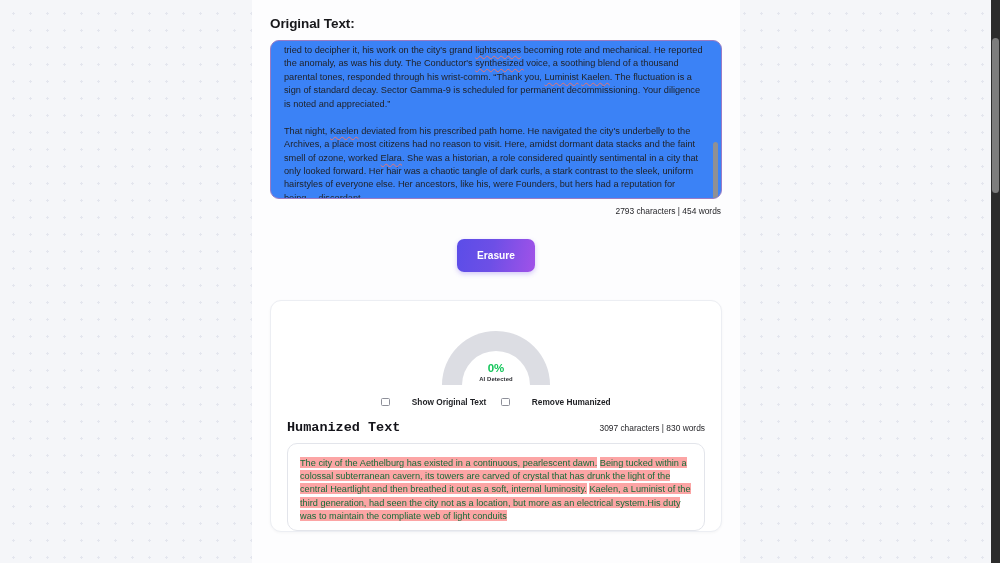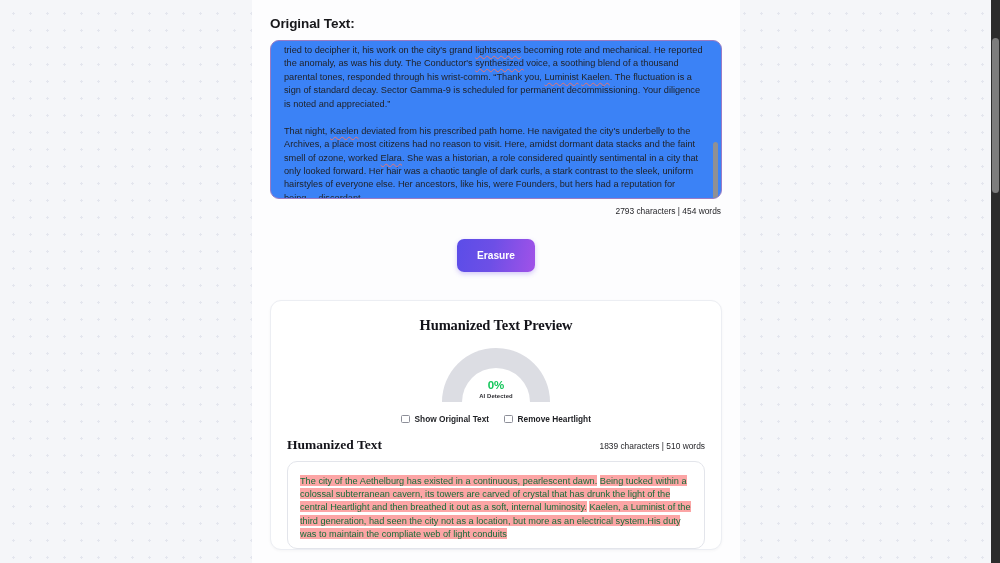--- a/index.html
+++ b/index.html
@@ -206,21 +206,21 @@
   
   #checkbox-row {
     display: flex;
     justify-content: center;
     gap: 15px;
     margin-top: 12px;
   }
   .cb-item {
     display: flex;
     align-items: center;
-    gap: 5px;
+    gap: 22px;
     cursor: pointer;
   }
   .cb-box {
     width: 8.5px;
     height: 8.5px;
     border: 1px solid #8d8f99;
     border-radius: 1.5px;
     background: #ffffff;
   }
   .cb-label {
@@ -231,21 +231,21 @@
 
   
   #humanized-header {
     display: flex;
     align-items: baseline;
     justify-content: space-between;
     padding: 0 16px;
     margin-top: 13px;
   }
   #humanized-title {
-    font-family: Liberation Serif, serif;
+    font-family: Liberation Mono, monospace;
     font-size: 13.5px;
     font-weight: bold;
     color: #14141a;
   }
   #char-count-humanized {
     font-size: 8.4px;
     color: #26262a;
   }
 
   #humanized-box {
@@ -293,47 +293,46 @@
 
     <div id="char-count-original">2793 characters | 454 words</div>
 
     <div id="humanize-row">
       <button id="humanize-button">Erasure</button>
     </div>
   </section>
 
   <section id="preview-card">
 
-    <div id="preview-title">Humanized Text Preview</div>
 
     <div id="gauge-wrap">
       <div id="gauge">
         <div class="arc"></div>
         <div class="arc-inner"></div>
         <div class="readout">
           <div id="gauge-percent">0%</div>
           <div id="gauge-caption">AI Detected</div>
         </div>
       </div>
     </div>
 
     <div id="checkbox-row">
       <label class="cb-item">
         <span class="cb-box"></span>
         <span class="cb-label">Show Original Text</span>
       </label>
       <label class="cb-item">
         <span class="cb-box"></span>
-        <span class="cb-label">Remove Heartlight</span>
+        <span class="cb-label">Remove Humanized</span>
       </label>
     </div>
 
     <div id="humanized-header">
       <div id="humanized-title">Humanized Text</div>
-      <div id="char-count-humanized">1839 characters | 510 words</div>
+      <div id="char-count-humanized">3097 characters | 830 words</div>
     </div>
 
     <div id="humanized-box">
       <div id="humanized-content"><span class="hl">The city of the Aethelburg has existed in a continuous, pearlescent dawn.</span><span> </span><span class="hl">Being tucked within a colossal subterranean cavern, its towers are carved of crystal that has drunk the light of the central Heartlight and then breathed it out as a soft, internal luminosity.</span><span> </span><span class="hl">Kaelen, a Luminist of the third generation, had seen the city not as a location, but more as an electrical system.</span><span class="hl">His duty was to maintain the compliate web of light conduits</span></div>
     </div>
 
   </section>
 </div>
 
 <div id="page-scrollbar">

